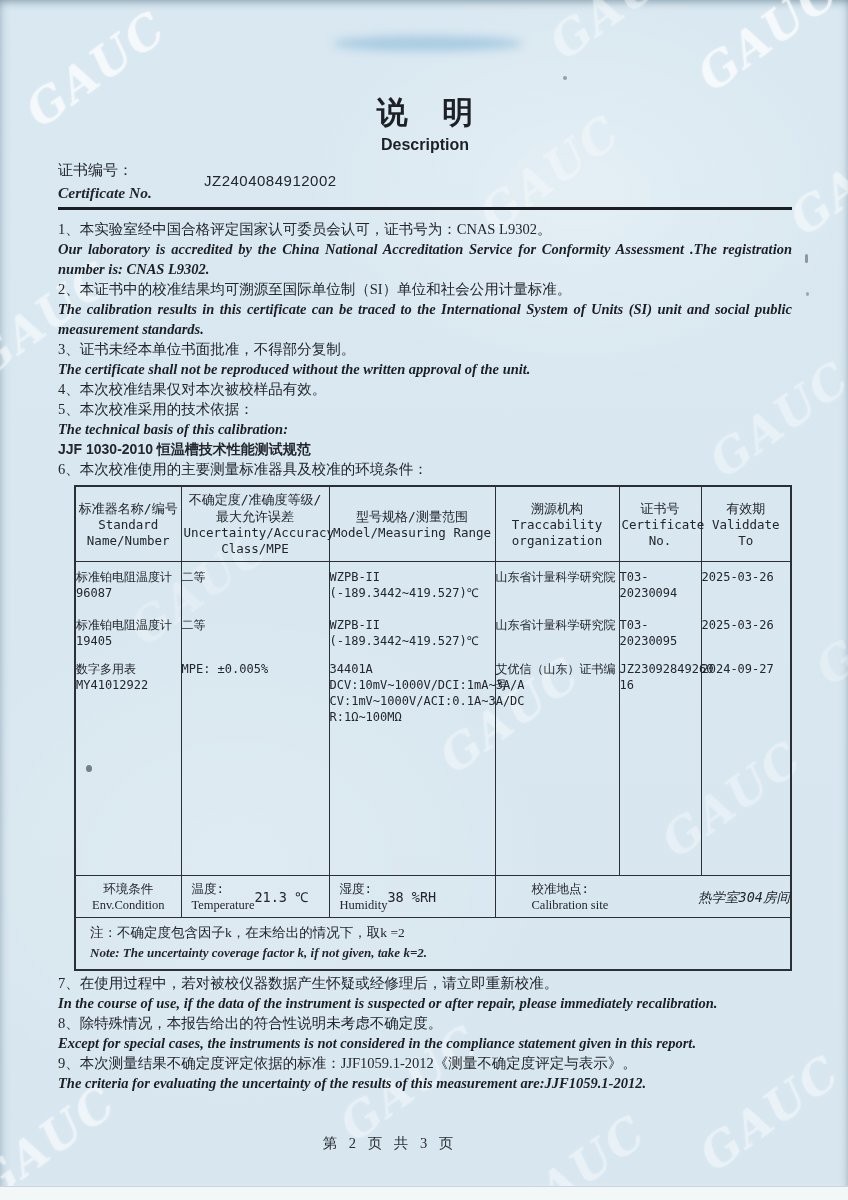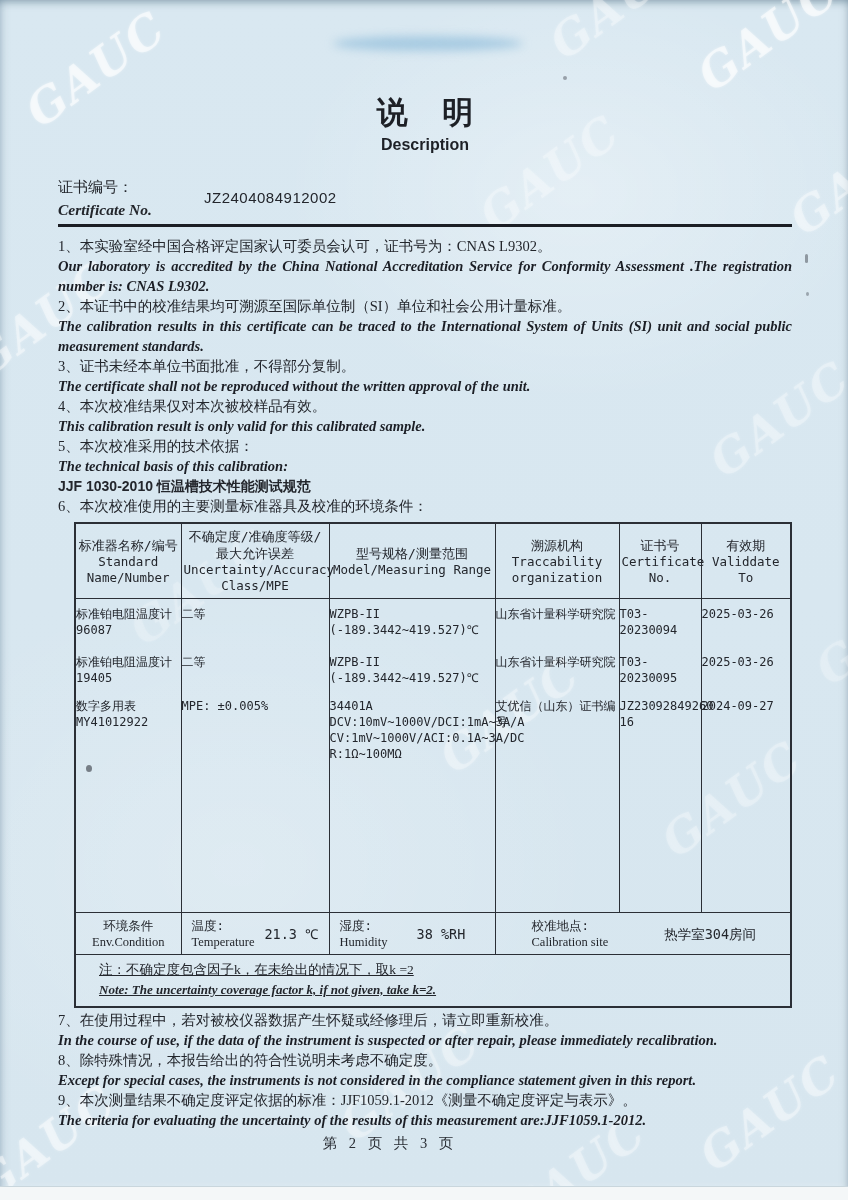--- a/index.html
+++ b/index.html
@@ -58,21 +58,21 @@
     margin-top: 92px; text-align: center;
     font-family: "Liberation Sans", sans-serif;
     font-size: 31px; font-weight: bold; letter-spacing: 13px; text-indent: 13px;
     color: #1d2026;
   }
   .title-en {
     text-align: center; margin-top: 2px;
     font-family: "Liberation Sans", sans-serif;
     font-size: 16px; font-weight: bold; color: #1d2026;
   }
-  .cert-block { position: relative; margin-top: 22px; height: 46px; }
+  .cert-block { position: relative; margin-top: 5px; height: 46px; }
   .cert-label-cn { font-size: 15px; line-height: 22px; }
   .cert-label-en { font-size: 15.5px; line-height: 24px; font-weight: bold; font-style: italic; }
   .cert-number {
     position: absolute; left: 146px; top: 13px;
     font-family: "Liberation Sans", sans-serif; font-size: 15px; letter-spacing: 0.5px;
   }
   .rule { border: none; border-top: 3px solid #1b1e24; margin-top: 2px; }
 
   .clauses { margin-top: 9px; }
   .clauses p, .closing p { font-size: 14.5px; line-height: 20px; }
@@ -92,22 +92,22 @@
   .th-cn { display: block; font-size: 13px; line-height: 17px; }
   .th-en { display: block; font-size: 12.5px; line-height: 16px; }
   td.body-cell { vertical-align: top; text-align: left; height: 314px; padding-top: 7px; font-size: 12px; line-height: 16px; }
   .slot { height: 48px; }
   .slot2 { height: 44px; }
   .cell-line { display: block; }
   .env-cell { height: 42px; vertical-align: middle; font-size: 12.5px; line-height: 16px; }
   .env-head { text-align: center; }
   .env-flex { display: flex; align-items: center; padding-left: 10px; }
   .env-label { text-align: left; }
-  .env-value { flex: 1; text-align: center; font-size: 13.5px; }
-  .note-cell { padding: 5px 10px 7px 23px; text-decoration: underline; }
+  .env-value { flex: 1; text-align: left; font-size: 13.5px; }
+  .note-cell { padding: 5px 10px 7px 14px; }
   .note-cn { font-size: 13.5px; line-height: 20px; font-family: "Liberation Serif", serif; }
   .note-en { font-size: 13px; line-height: 19px; font-weight: bold; font-style: italic; font-family: "Liberation Serif", serif; }
 
   .closing { margin-top: 2px; }
   .footer {
     position: absolute; left: 0; top: 1134px; width: 780px;
     text-align: center; font-size: 14.5px; letter-spacing: 4px; color: #2a2e35;
   }
 </style>
 </head>
@@ -152,21 +152,20 @@
   <hr class="rule">
 
   <div class="clauses">
     <p class="cn">1、本实验室经中国合格评定国家认可委员会认可，证书号为：CNAS L9302。</p>
     <p class="en">Our laboratory is accredited by the China National Accreditation Service for Conformity Assessment .The registration number is: CNAS L9302.</p>
     <p class="cn">2、本证书中的校准结果均可溯源至国际单位制（SI）单位和社会公用计量标准。</p>
     <p class="en">The calibration results in this certificate can be traced to the International System of Units (SI) unit and social public measurement standards.</p>
     <p class="cn">3、证书未经本单位书面批准，不得部分复制。</p>
     <p class="en">The certificate shall not be reproduced without the written approval of the unit.</p>
     <p class="cn">4、本次校准结果仅对本次被校样品有效。</p>
-    <p class="en">This calibration result is only valid for this calibrated sample.</p>
     <p class="cn">5、本次校准采用的技术依据：</p>
     <p class="en">The technical basis of this calibration:</p>
     <p class="jjf">JJF 1030-2010 恒温槽技术性能测试规范</p>
     <p class="cn">6、本次校准使用的主要测量标准器具及校准的环境条件：</p>
   </div>
 
   <table class="instruments">
     <colgroup>
       <col style="width:106px">
         <col style="width:148px">
@@ -301,21 +300,21 @@
           </div>
           <div class="env-value">38 %RH</div>
         </div>
       </td>
       <td class="env-cell" colspan="3">
         <div class="env-flex" style="padding-left:36px;">
           <div class="env-label">
             <span class="cell-line">校准地点:</span>
                 <span class="cell-line" style="font-family:'Liberation Serif',serif">Calibration site</span>
           </div>
-          <div class="env-value" style="text-align:center; padding-left:22px;">热学室304房间</div>
+          <div class="env-value" style="text-align:right; padding-left:22px;font-style:italic;">热学室304房间</div>
         </div>
       </td>
     </tr>
     <tr>
       <td class="note-cell" colspan="6">
         <div class="note-cn">注：不确定度包含因子k，在未给出的情况下，取k =2</div>
         <div class="note-en">Note: The uncertainty coverage factor k, if not given, take k=2.</div>
       </td>
     </tr>
   </tbody>

